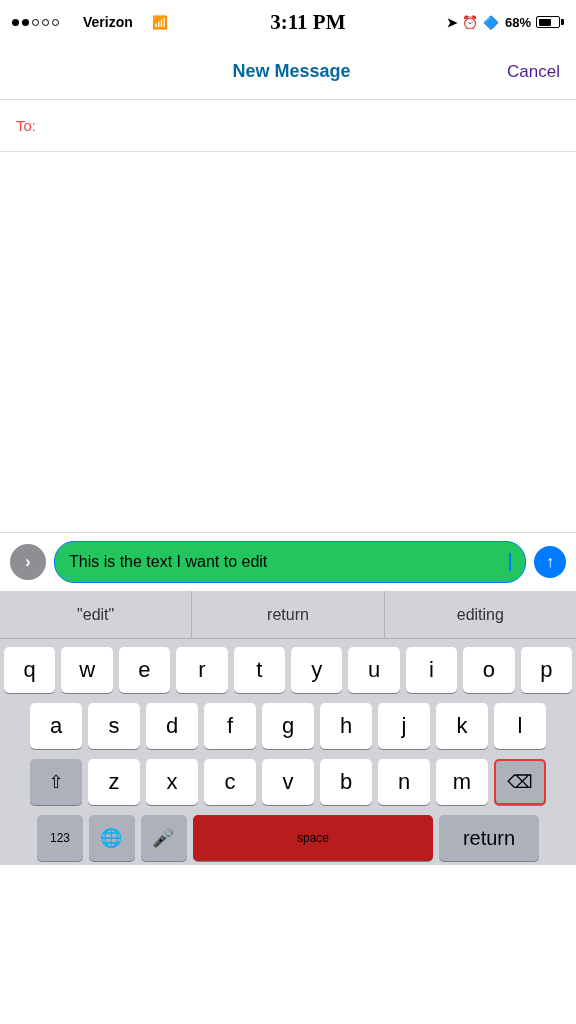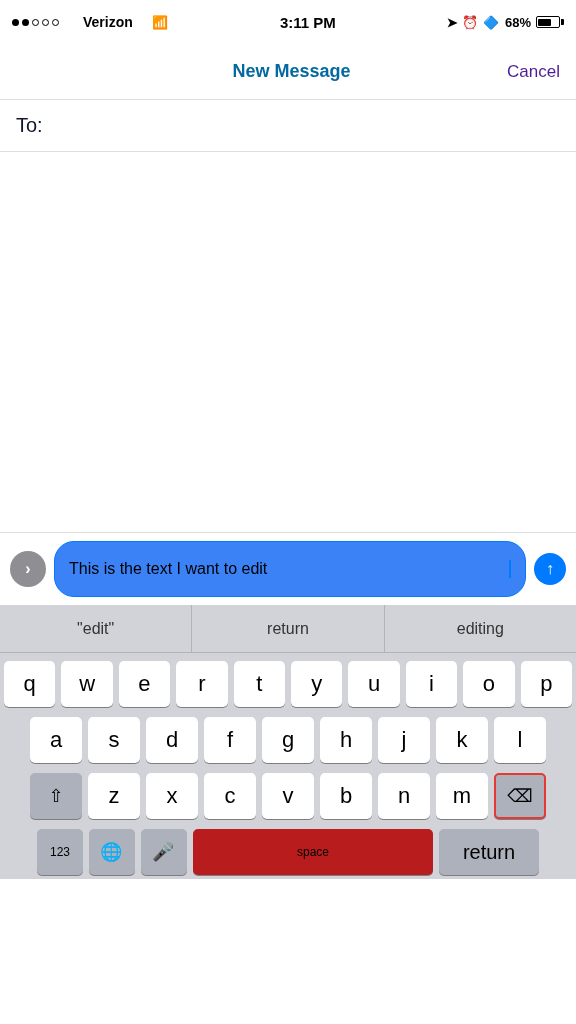--- a/index.html
+++ b/index.html
@@ -36,21 +36,21 @@
       width: 7px; height: 7px;
       border-radius: 50%;
       background: #000;
     }
     .dot.empty {
       background: transparent;
       border: 1.5px solid #000;
     }
     .status-carrier { font-size: 14px; font-weight: 600; margin-left: 4px; }
     .wifi-icon { font-size: 13px; }
-    .status-center { font-size: 15px; font-weight: 600; }
+    .status-center { font-size: 21px; font-weight: 600; font-family: Liberation Serif, serif; }
     .status-right {
       display: flex; align-items: center; gap: 5px;
     }
     .status-right span { font-size: 13px; }
     .battery-icon {
       display: flex; align-items: center;
     }
     .battery-body {
       width: 24px; height: 12px;
       border: 1.5px solid #000;
@@ -91,22 +91,22 @@
 
     
     .to-field {
       height: 52px;
       border-bottom: 1px solid #ddd;
       display: flex;
       align-items: center;
       padding: 0 16px;
     }
     .to-label {
-      font-size: 20px;
-      color: #0f172a;
+      font-size: 15px;
+      color: #ef4444;
       margin-right: 6px;
     }
     .to-input {
       flex: 1;
       font-size: 16px;
       border: none;
       outline: none;
       color: #000;
     }
 
@@ -134,25 +134,25 @@
       color: #fff;
       font-size: 16px;
       font-weight: 700;
       cursor: pointer;
       border: none;
     }
     .message-input-wrap {
       flex: 1;
       border: 1.5px solid #007AFF;
       border-radius: 20px;
-      padding: 18px 14px;
-      font-size: 16px;
-      display: flex;
-      align-items: center;
-      background: #3b82f6;
+      padding: 11px 14px;
+      font-size: 16px;
+      display: flex;
+      align-items: center;
+      background: #22c55e;
       min-height: 38px;
     }
     .message-text {
       flex: 1;
       color: #000;
       font-size: 16px;
     }
     .cursor {
       display: inline-block;
       width: 2px; height: 18px;

